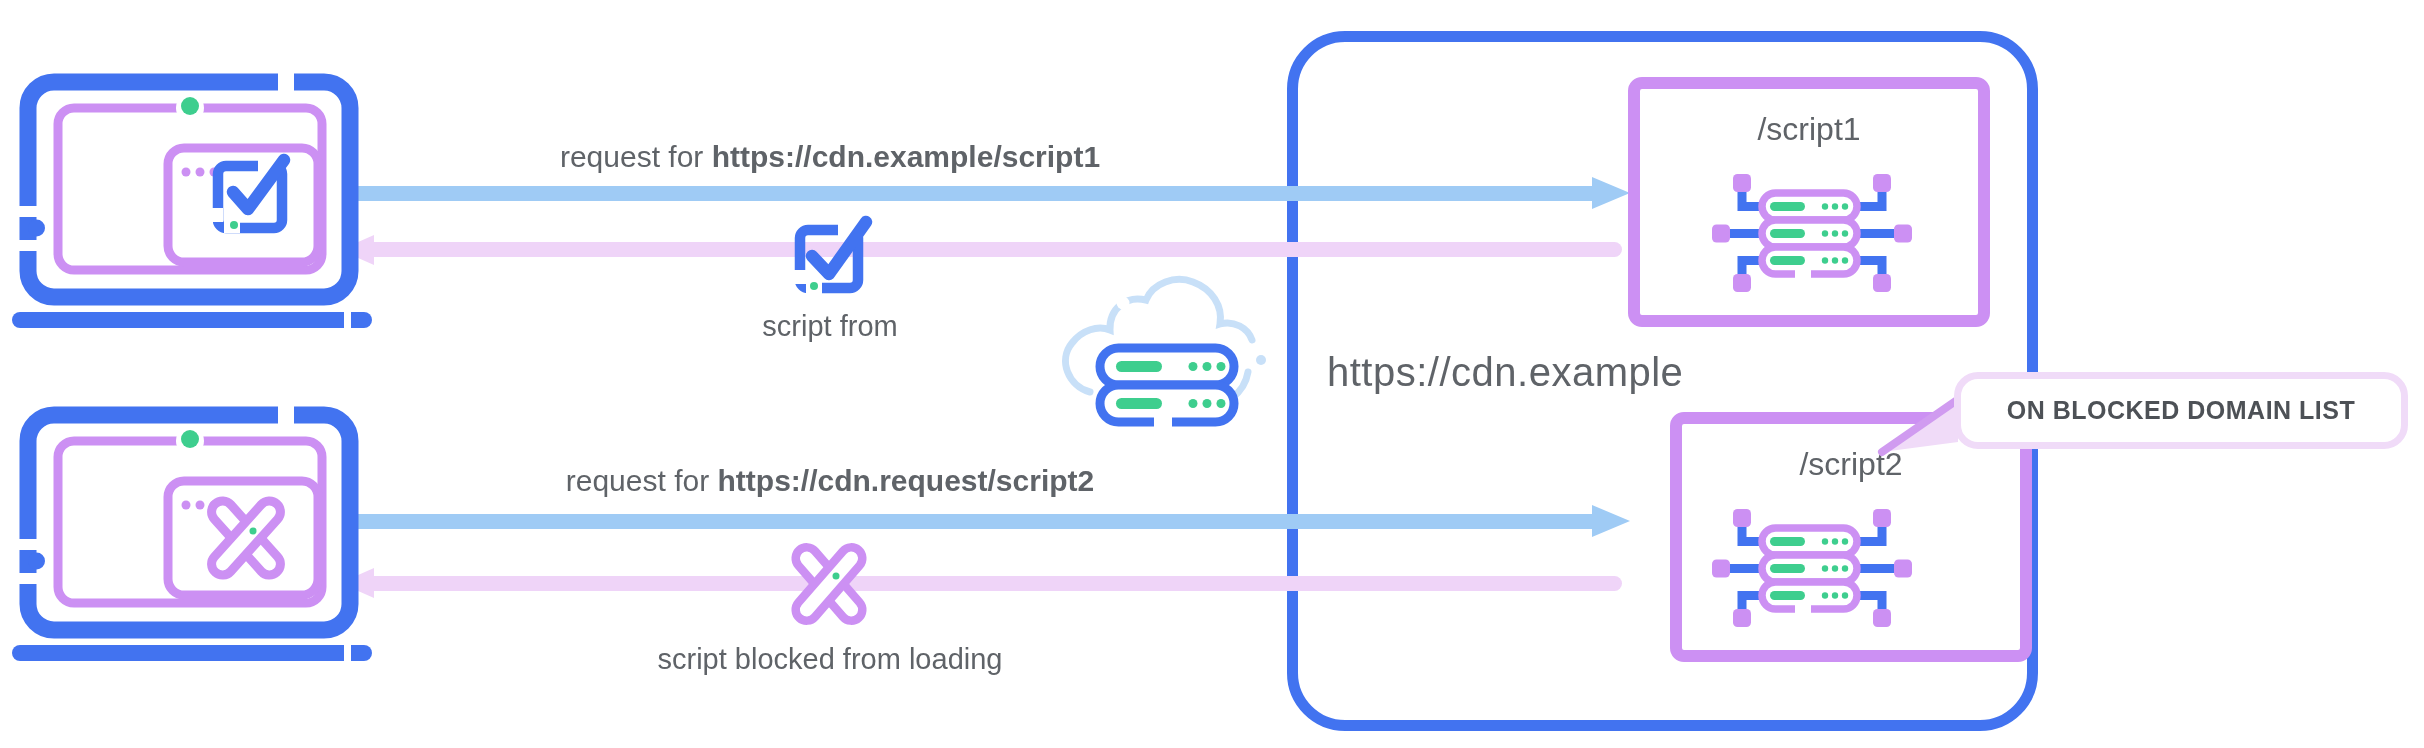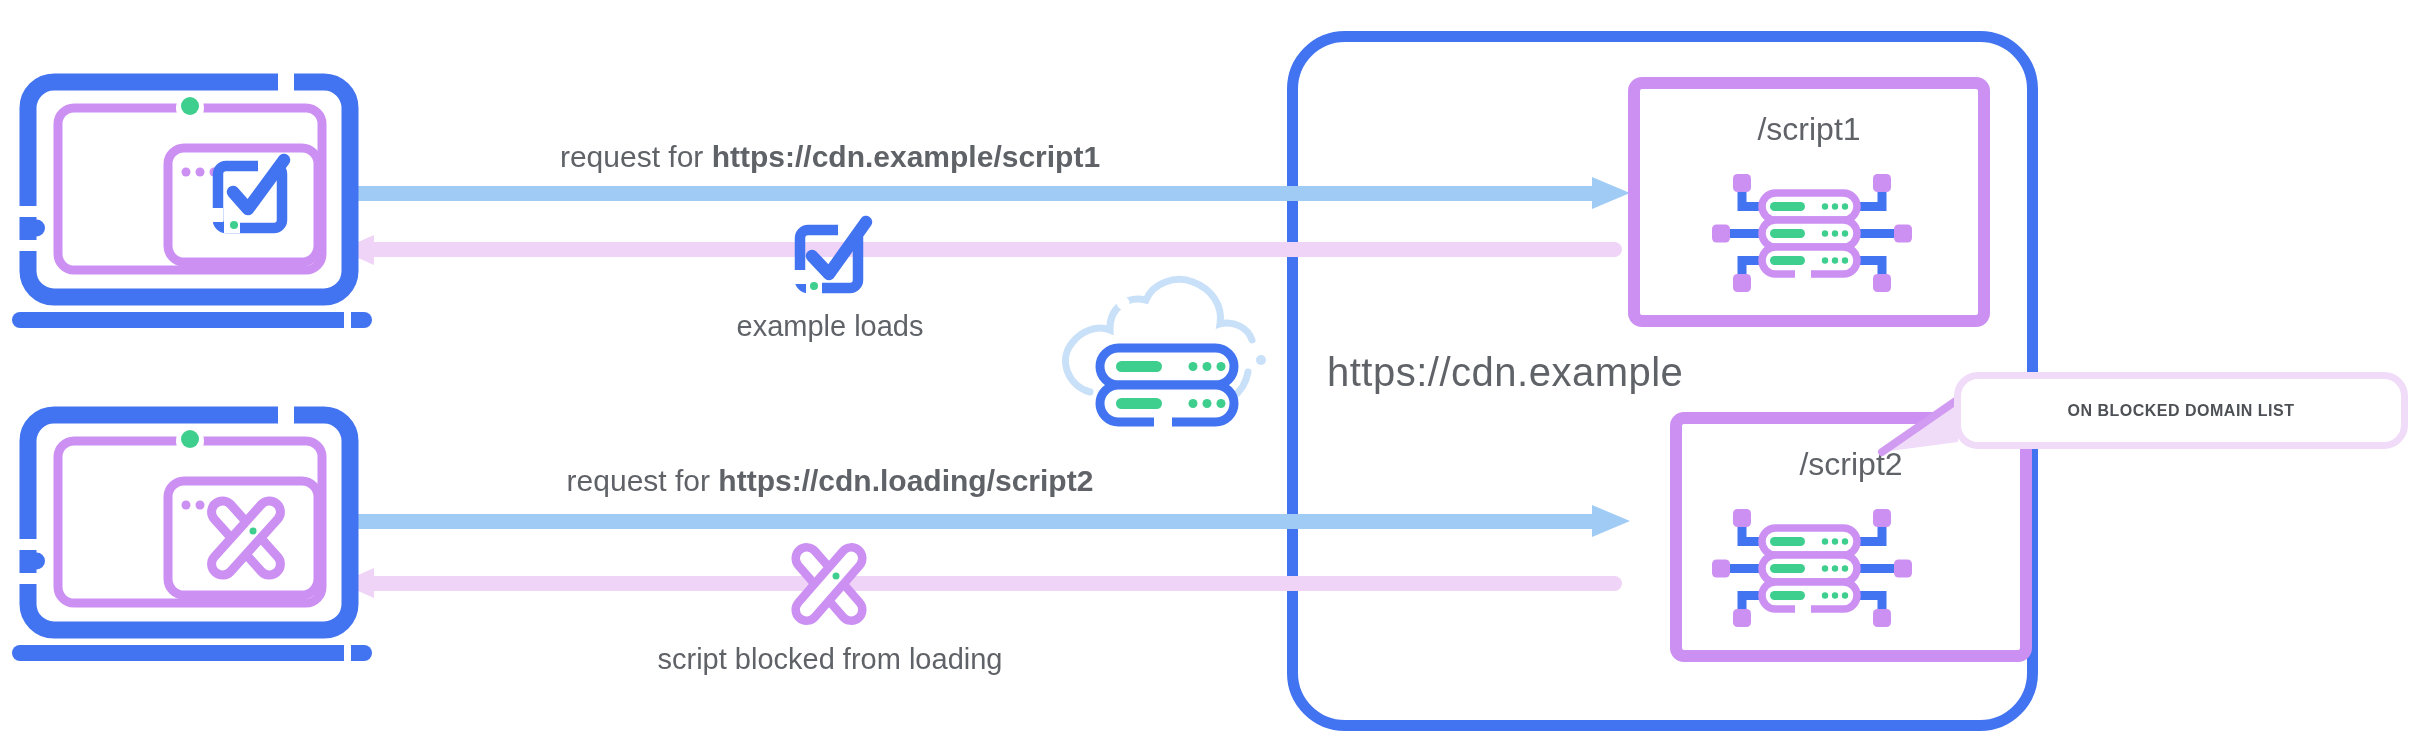--- a/index.html
+++ b/index.html
@@ -26,44 +26,44 @@
   .head-right{border-top:16px solid transparent;border-bottom:16px solid transparent;border-left:38px solid #9FCBF5;}
   .head-left{border-top:15px solid transparent;border-bottom:15px solid transparent;border-right:34px solid #EFD4F8;}
 
   
   .req-label{width:900px;text-align:center;font-size:30px;color:#5F6368;white-space:nowrap;}
   .req-label b{font-weight:700;text-align:center;}
   .status-label{width:600px;text-align:center;font-size:29px;color:#5F6368;white-space:nowrap;}
 
   
   .callout{left:1954px;top:372px;width:454px;height:77px;border:7px solid #F0DBF8;border-radius:24px;box-sizing:border-box;background:#ffffff;display:flex;align-items:center;justify-content:center;}
-  .callout-text{font-size:16px;font-weight:700;color:#4D5156;letter-spacing:0.5px;white-space:nowrap;}
+  .callout-text{font-size:25px;font-weight:700;color:#4D5156;letter-spacing:0.5px;white-space:nowrap;}
 </style>
 </head>
 <body>
 
 <div id="canvas">
 
   <div class="abs cdn-box"></div>
   <div class="abs cdn-domain">https://cdn.example</div>
 
   <div class="abs arrow-body blue-body" style="left:348px;top:186px;width:1244px;"></div>
   <div class="abs head head-right" style="left:1592px;top:177px;"></div>
   <div class="abs arrow-body pink-body" style="left:374px;top:242px;width:1248px;"></div>
   <div class="abs head head-left" style="left:340px;top:235px;"></div>
 
   <div class="abs arrow-body blue-body" style="left:348px;top:514px;width:1244px;"></div>
   <div class="abs head head-right" style="left:1592px;top:505px;"></div>
   <div class="abs arrow-body pink-body" style="left:374px;top:576px;width:1248px;"></div>
   <div class="abs head head-left" style="left:340px;top:568px;"></div>
 
   <div class="abs req-label" style="left:380px;top:140px;"><span>request for </span><b>https://cdn.example/script1</b></div>
-  <div class="abs status-label" style="left:530px;top:310px;">example loads</div>
-
-  <div class="abs req-label" style="left:380px;top:464px;"><span>request for </span><b>https://cdn.loading/script2</b></div>
+  <div class="abs status-label" style="left:530px;top:310px;">script from</div>
+
+  <div class="abs req-label" style="left:380px;top:464px;"><span>request for </span><b>https://cdn.request/script2</b></div>
   <div class="abs status-label" style="left:530px;top:643px;">script blocked from loading</div>
 
   <svg class="abs" style="left:1056px;top:272px;" width="224" height="156" viewBox="0 0 224 156">
     <path d="M34 120 C12 114 2 88 16 71 C26 58 42 53 54 58 C53 37 70 23 90 28 C97 11 119 3 137 10 C156 17 167 34 164 52 C178 48 192 56 196 68" fill="none" stroke="#C8E0F8" stroke-width="7" stroke-linecap="round"></path>
     <path d="M192 100 C190 112 184 120 176 126" fill="none" stroke="#C8E0F8" stroke-width="7" stroke-linecap="round"></path>
     <circle cx="67" cy="31" r="6.5" fill="#ffffff"></circle>
     <circle cx="205" cy="88" r="5" fill="#C8E0F8"></circle>
     <g stroke="#4273F0" stroke-width="9" fill="#ffffff">
       <rect x="44" y="76" width="134" height="37" rx="18.5"></rect>
       <rect x="44" y="113" width="134" height="37" rx="18.5"></rect>

